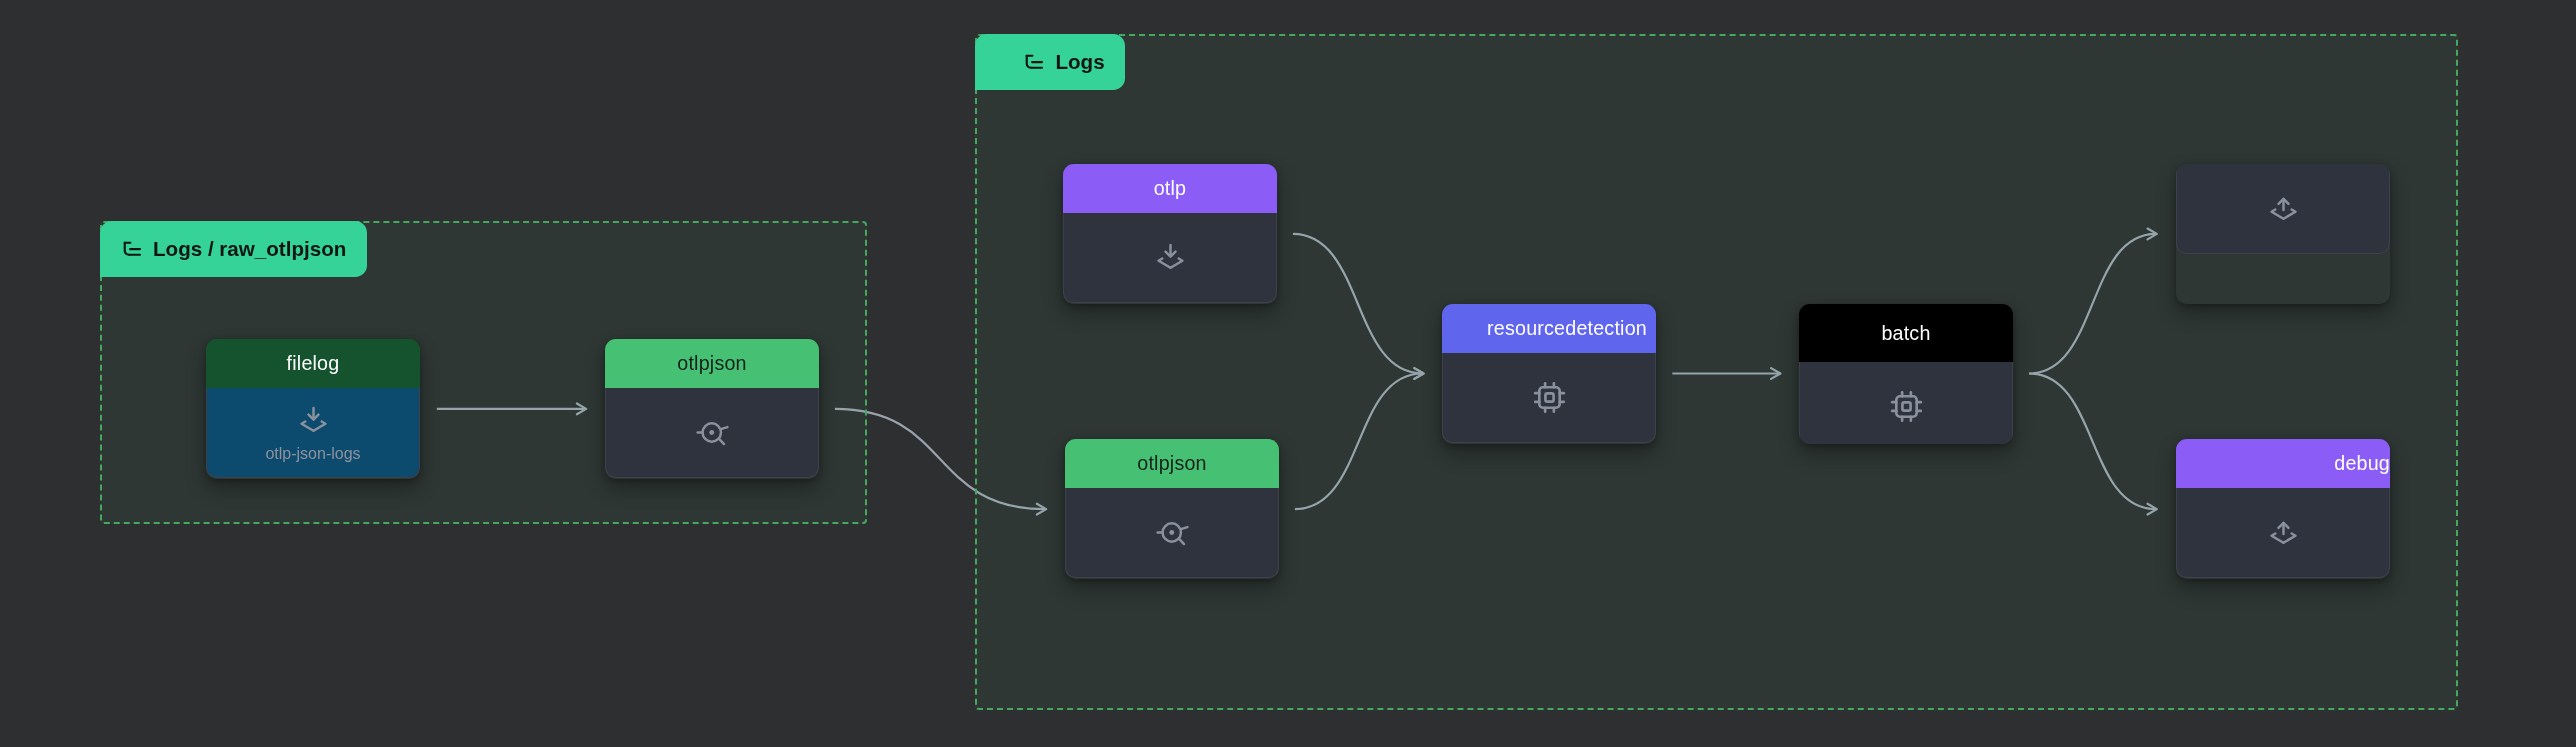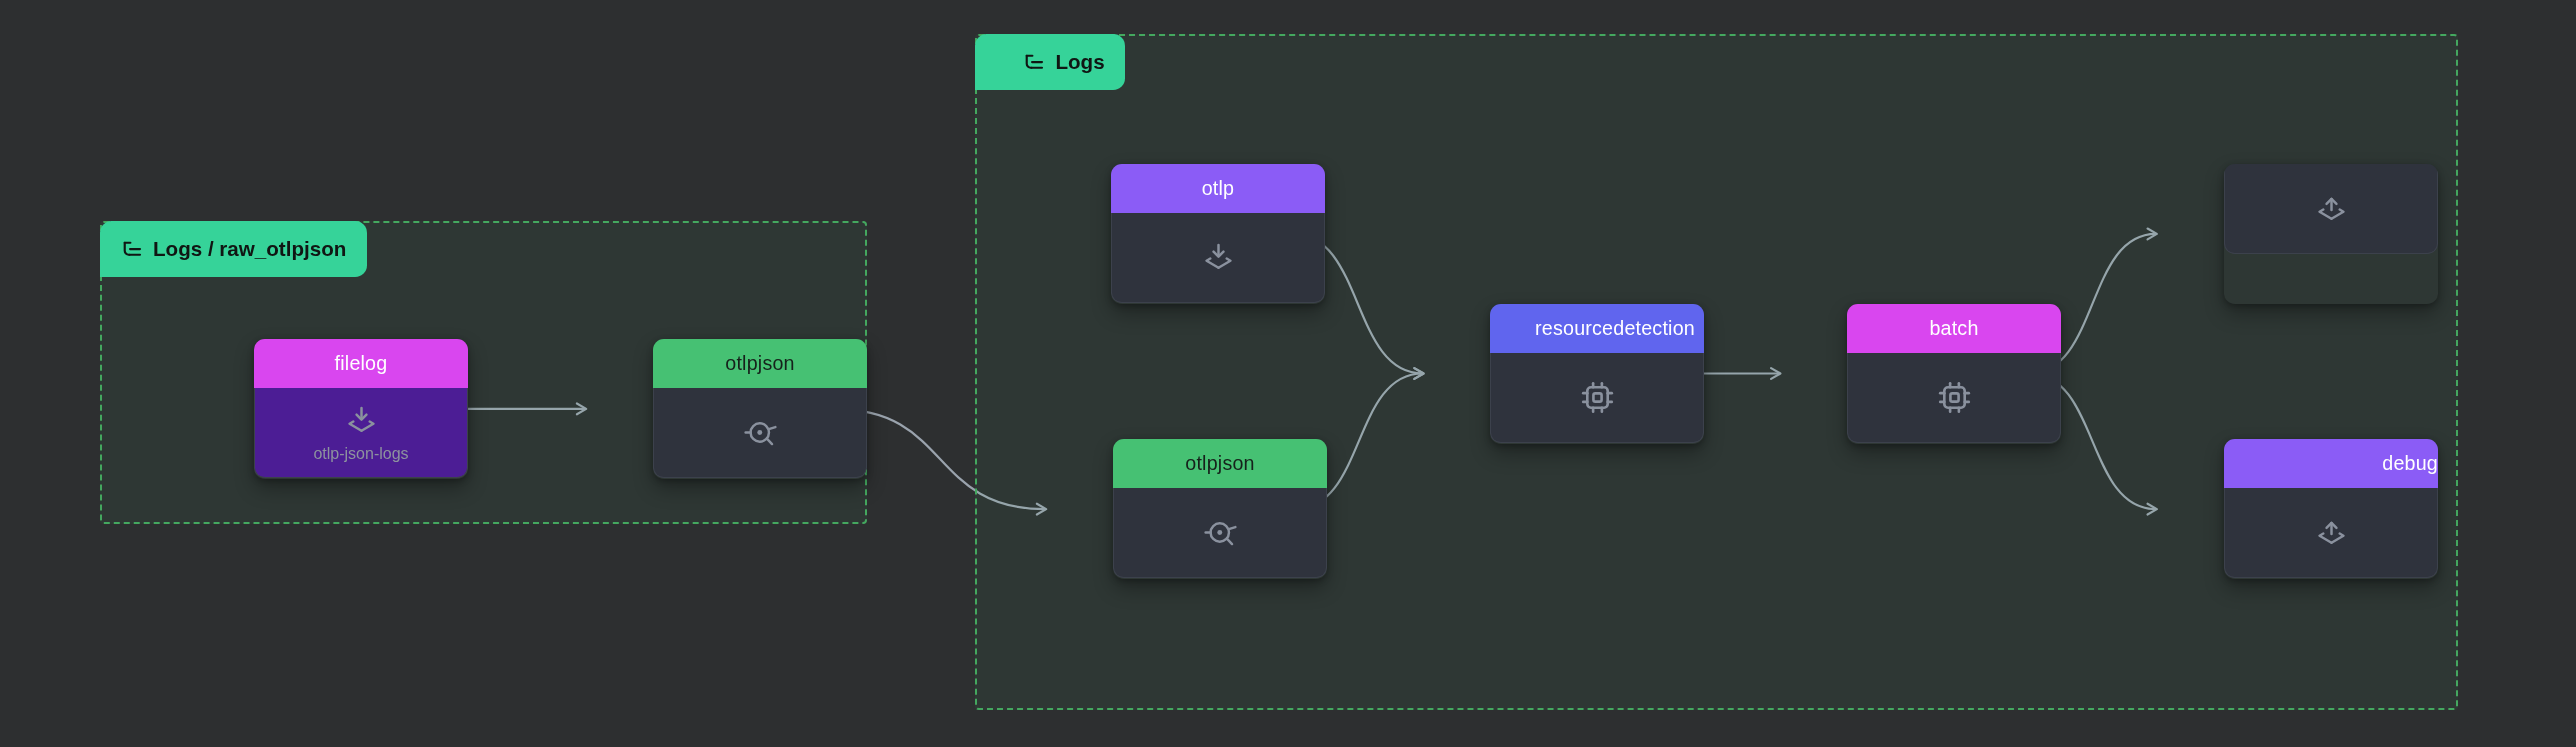--- a/index.html
+++ b/index.html
@@ -16,21 +16,20 @@
     display: inline-flex; align-items: center; gap: 9.8px; padding: 0 20.6px;
     border-radius: 11.8px 11.8px 11.8px 0;
     font-size: 20.6px; font-weight: 700; white-space: nowrap;
   }
   .tag-icon svg { width: 22.6px; height: 22.6px; display: block; }
 
   .node {
     position: absolute; width: 214px; height: 140px;
     border-radius: 10.8px; overflow: hidden; cursor: pointer;
     box-shadow: 0 9.8px 19.7px rgba(0,0,0,0.30), 0 2px 5.9px rgba(0,0,0,0.28);
-    margin-left: 48px;
   }
   .node-header {
     height: 49px; display: flex; align-items: center; justify-content: center;
     font-size: 19.7px; font-weight: 500; letter-spacing: 0.2px;
   }
   .node-body {
     height: 90px; box-sizing: border-box;
     display: flex; flex-direction: column; align-items: center; justify-content: center; gap: 7.9px;
     border: 1px solid #3c414c; border-top: none; border-radius: 0 0 10.8px 10.8px;
   }
@@ -76,24 +75,24 @@
             <path d="M3.3 4.2 H8.3"></path>
             <path d="M3.3 4.2 V11.3 a3.5 3.5 0 0 0 3.5 3.5 H7.5"></path>
             <path d="M8 9.8 H16.8"></path>
             <path d="M7.5 14.8 H16.8"></path>
           </svg>
         </span>
       <span class="tag-label">Logs</span>
     </div>
   </div>
     <div class="node" style="left: 206px; top: 339px;">
-    <div class="node-header" style="background: #d946ef; color: rgb(255, 255, 255); height: 49px;">
+    <div class="node-header" style="background: #14532d; color: rgb(255, 255, 255); height: 49px;">
       <span class="node-label">filelog</span>
     </div>
-    <div class="node-body" style="background: #4c1d95; border-color: rgb(60, 65, 76); justify-content: center;">
+    <div class="node-body" style="background: #0c4a6e; border-color: rgb(60, 65, 76); justify-content: center;">
       <span class="node-icon" style="color: rgb(138, 145, 158);">
           <svg viewBox="0 0 24 24" fill="none" stroke="currentColor" stroke-width="1.7" stroke-linecap="round" stroke-linejoin="round">
             <path d="M12 3.5 V11"></path>
             <path d="M8.6 8 L12 11.4 L15.4 8"></path>
             <path d="M12 19 L3.8 14.2 L6.4 12.7"></path>
             <path d="M12 19 L20.2 14.2 L17.6 12.7"></path>
           </svg>
         </span>
       <span class="node-subtitle" style="color: rgb(141, 147, 158);">otlp-json-logs</span>
     </div>
@@ -164,21 +163,21 @@
             <path d="M2.2 9 H5"></path>
             <path d="M2.2 15 H5"></path>
             <path d="M19 9 H21.8"></path>
             <path d="M19 15 H21.8"></path>
           </svg>
         </span>
 
     </div>
   </div>
     <div class="node" style="left: 1799px; top: 304px;">
-    <div class="node-header" style="background: #d946ef; color: rgb(255, 255, 255); height: 49px;">
+    <div class="node-header" style="background: #000000; color: rgb(255, 255, 255); height: 58px;">
       <span class="node-label">batch</span>
     </div>
     <div class="node-body" style="background: rgb(47, 51, 61); border-color: rgb(60, 65, 76);">
       <span class="node-icon" style="color: rgb(138, 145, 158);">
           <svg viewBox="0 0 24 24" fill="none" stroke="currentColor" stroke-width="1.8" stroke-linecap="round" stroke-linejoin="round">
             <rect x="5" y="5" width="14" height="14" rx="2.5"></rect>
             <rect x="9.2" y="9.2" width="5.6" height="5.6" rx="1.3"></rect>
             <path d="M9 2.2 V5"></path>
             <path d="M15 2.2 V5"></path>
             <path d="M9 19 V21.8"></path>

